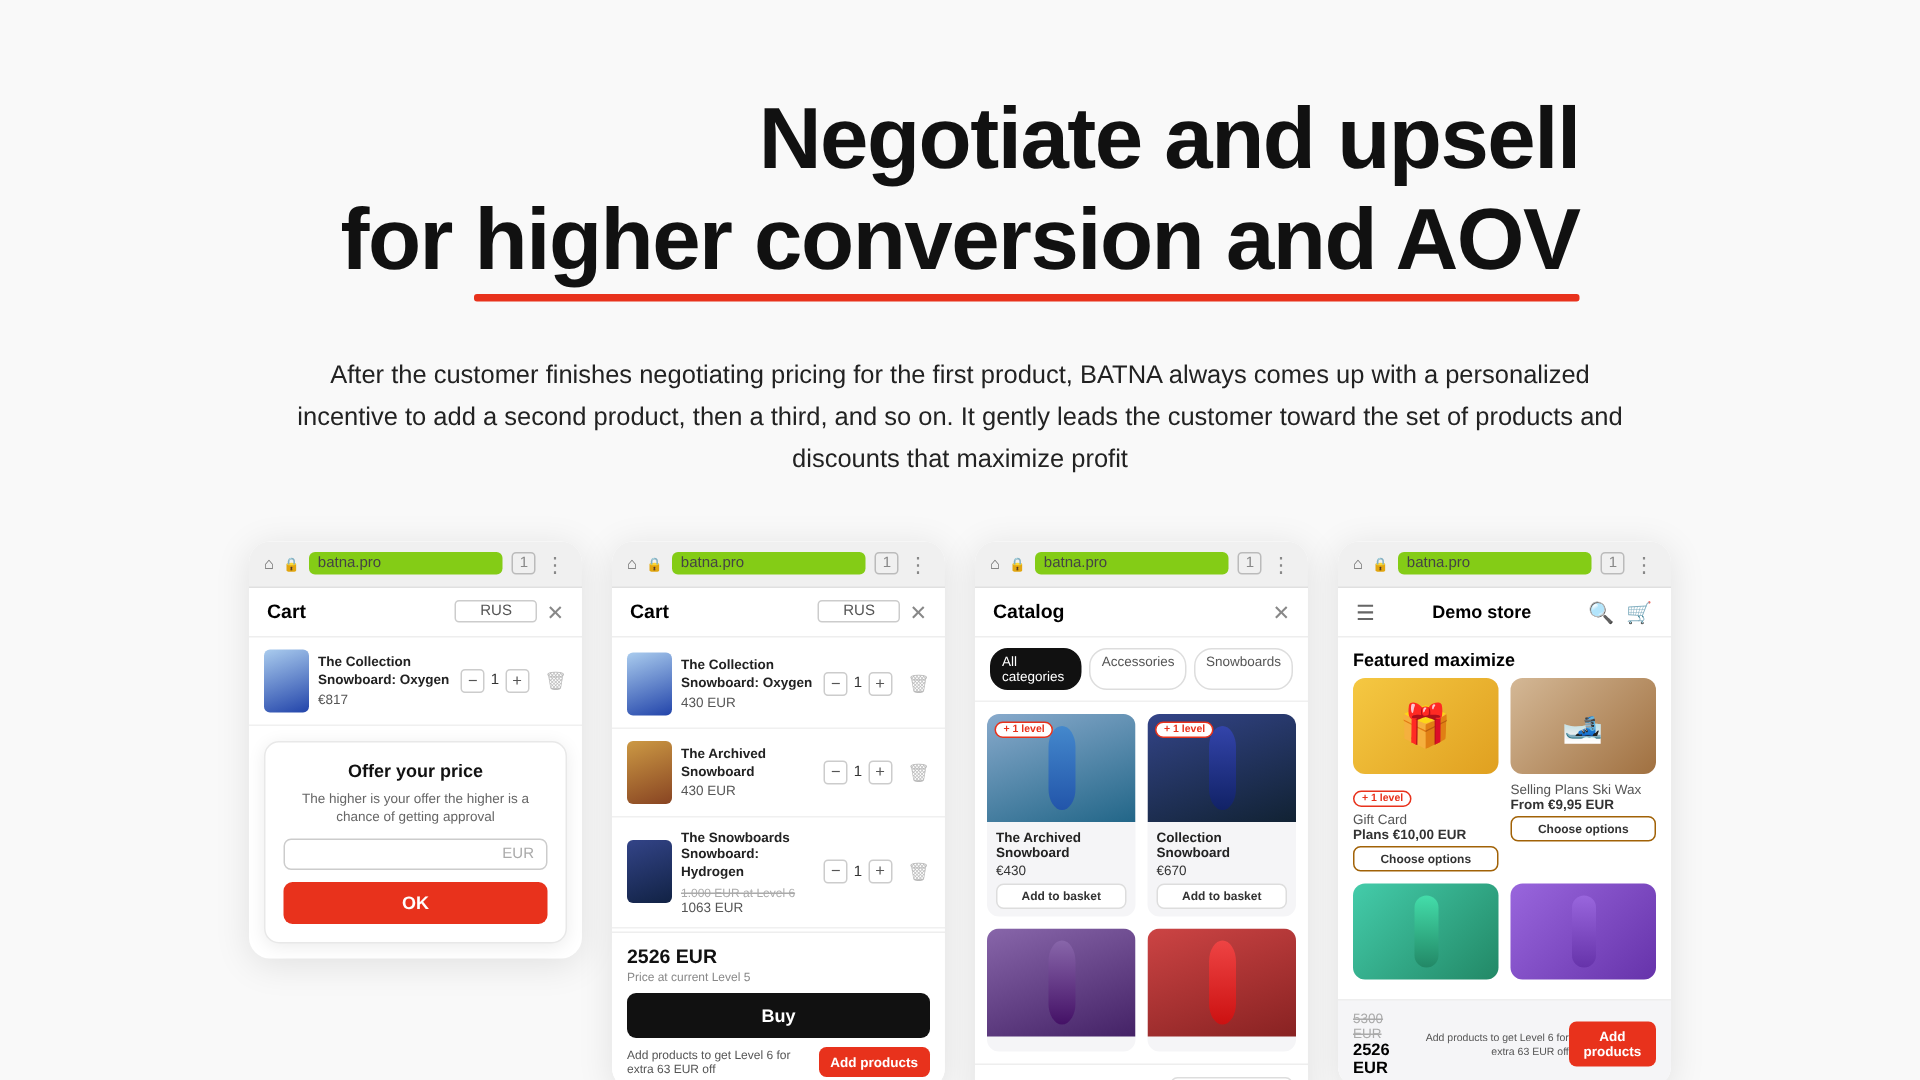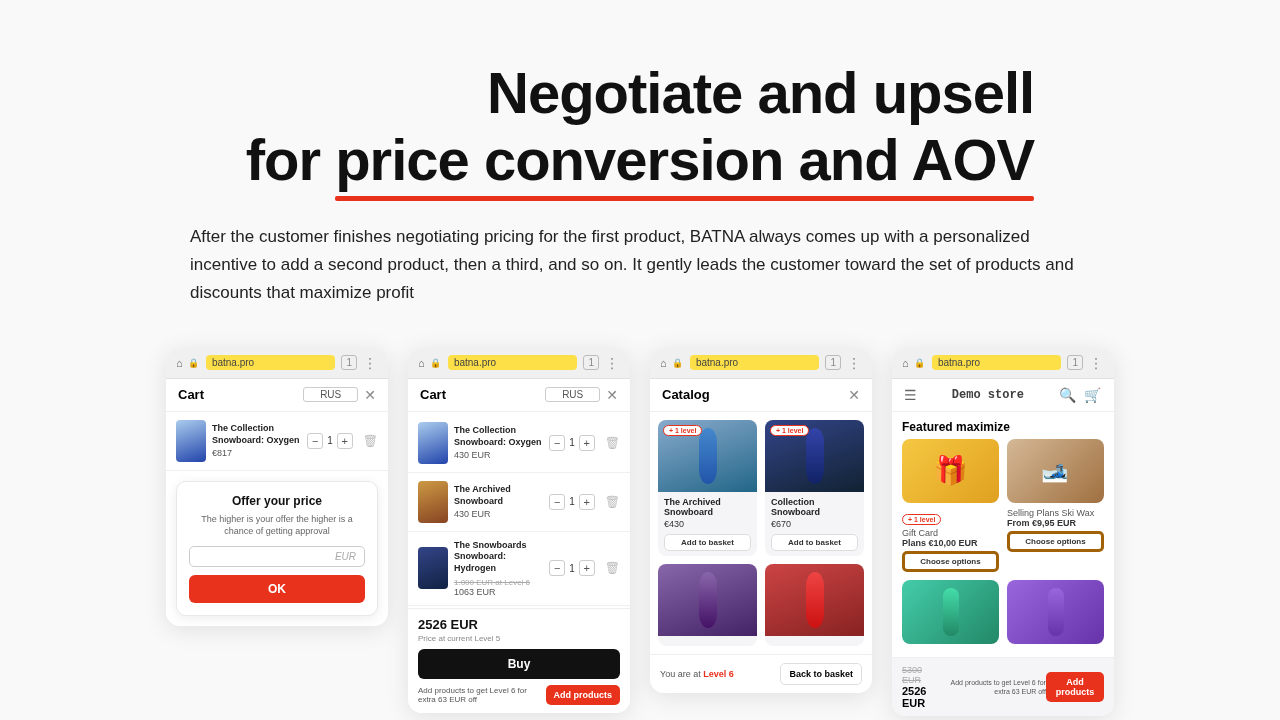--- a/index.html
+++ b/index.html
@@ -41,26 +41,27 @@
       position: absolute;
       bottom: -8px;
       left: 0;
       right: 0;
       height: 5px;
       background: #e8321c;
       border-radius: 2px;
     }
 
     .subtext {
-      text-align: left;
+      text-align: center;
       font-size: 17px;
       line-height: 1.65;
       color: #222;
       max-width: 900px;
       margin-bottom: 40px;
+      margin-top: 13px;
     }
 
     .screenshots-row {
       display: flex;
       gap: 20px;
       justify-content: center;
       align-items: flex-start;
       width: 100%;
     }
 
@@ -83,21 +84,21 @@
       border-bottom: 1px solid #e0e0e0;
       gap: 6px;
     }
 
     .browser-bar .home-icon { font-size: 11px; color: #666; }
     .browser-bar .lock-icon { font-size: 9px; color: #666; }
     .browser-bar .url-bar {
       flex: 1;
       font-size: 10px;
       color: #444;
-      background: #fde047;
+      background: #84cc16;
       border-radius: 4px;
       padding: 2px 6px;
     }
     .browser-bar .tab-icon {
       font-size: 10px;
       color: #888;
       border: 1px solid #bbb;
       border-radius: 3px;
       padding: 1px 4px;
     }
@@ -166,21 +167,21 @@
     .offer-box .offer-sub { font-size: 9px; color: #666; line-height: 1.4; margin-bottom: 8px; }
     .offer-input-row {
       display: flex;
       align-items: center;
       border: 1px solid #ccc;
       border-radius: 5px;
       padding: 4px 8px;
       margin-bottom: 8px;
     }
     .offer-input { flex: 1; font-size: 10px; color: #888; outline: none; border: none; background: transparent; }
-    .offer-input-eur { font-size: 10px; color: #aaa; font-style: italic; }
+    .offer-input-eur { font-size: 10px; color: #aaa; }
     .offer-ok-btn {
       background: #e8321c;
       color: #fff;
       border: none;
       border-radius: 6px;
       padding: 7px 0;
       width: 100%;
       font-size: 12px;
       font-weight: 700;
       cursor: pointer;
@@ -351,21 +352,21 @@
 
     
     .store-header {
       display: flex;
       align-items: center;
       justify-content: space-between;
       padding: 8px 12px;
       border-bottom: 1px solid #eee;
     }
     .store-menu-icon { font-size: 14px; color: #666; }
-    .store-title { font-size: 12px; font-weight: 700; color: #404040; font-family: Liberation Mono, monospace; }
+    .store-title { font-size: 12px; font-weight: 700; color: #000000; }
     .store-icons { display: flex; gap: 8px; font-size: 14px; color: #666; }
 
     .featured-title { font-size: 12px; font-weight: 700; padding: 8px 10px 5px; }
     .featured-products {
       display: grid;
       grid-template-columns: 1fr 1fr;
       gap: 8px;
       padding: 0 10px 8px;
     }
     .feat-product-card { }
@@ -390,21 +391,21 @@
       font-weight: 700;
       padding: 1px 5px;
       border-radius: 8px;
       display: inline-block;
       margin-bottom: 3px;
     }
     .feat-product-name { font-size: 9px; color: #555; }
     .feat-product-price { font-size: 9px; color: #333; font-weight: 600; }
     .feat-choose-btn {
       background: #fff;
-      border: 3px solid #a16207;
+      border: 1px solid #a16207;
       border-radius: 5px;
       padding: 3px 0;
       width: 100%;
       font-size: 8px;
       font-weight: 600;
       cursor: pointer;
       color: #333;
       text-align: center;
       margin-top: 3px;
     }
@@ -441,21 +442,21 @@
     .board-purple { background: linear-gradient(180deg, #8866aa, #441166); }
     .board-red { background: linear-gradient(180deg, #cc4444, #882222); }
   </style>
 </head>
 <body>
 
 <div class="page-wrapper">
   <div class="headline">
     <h1>
       <span>Negotiate and upsell</span><br>
-      <span>for </span><span class="underline-wrap"><span>price conversion and AOV</span></span>
+      <span>for </span><span class="underline-wrap"><span>higher conversion and AOV</span></span>
     </h1>
   </div>
 
   <p class="subtext">After the customer finishes negotiating pricing for the first product, BATNA always comes up with a personalized incentive to add a second product, then a third, and so on. It gently leads the customer toward the set of products and discounts that maximize profit</p>
 
   <div class="screenshots-row">
 
     <div class="screenshot-card">
       <div class="browser-bar">
         <span class="home-icon">⌂</span>
@@ -570,20 +571,25 @@
         <span class="home-icon">⌂</span>
         <span class="lock-icon">🔒</span>
         <span class="url-bar">batna.pro</span>
         <span class="tab-icon">1</span>
         <span class="dots">⋮</span>
       </div>
       <div class="catalog-header">
         <span class="catalog-title">Catalog</span>
         <span class="catalog-close">✕</span>
       </div>
+      <div class="catalog-filters">
+        <span class="filter-chip active">All categories</span>
+        <span class="filter-chip">Accessories</span>
+        <span class="filter-chip">Snowboards</span>
+      </div>
       <div class="catalog-products">
         <div class="catalog-product-card">
           <div class="catalog-product-img blue-board">
             <div class="board-shape board-blue"></div>
           </div>
           <span class="level-badge">+ 1 level</span>
           <div class="catalog-product-info">
             <div class="catalog-product-name">The Archived Snowboard</div>
             <div class="catalog-product-price">€430</div>
             <button class="catalog-add-btn">Add to basket</button>

